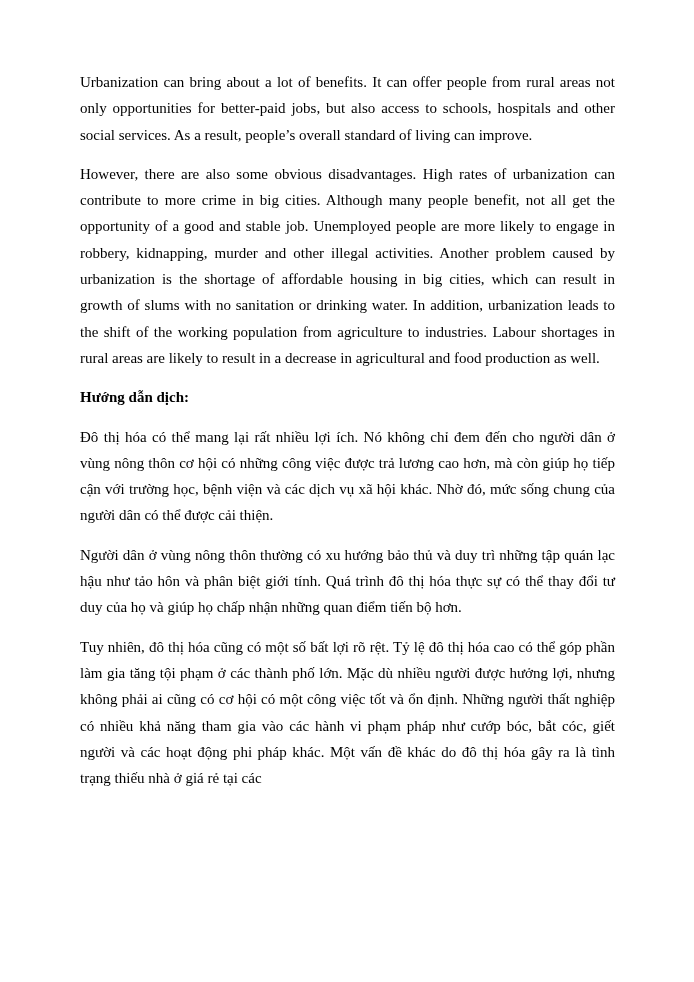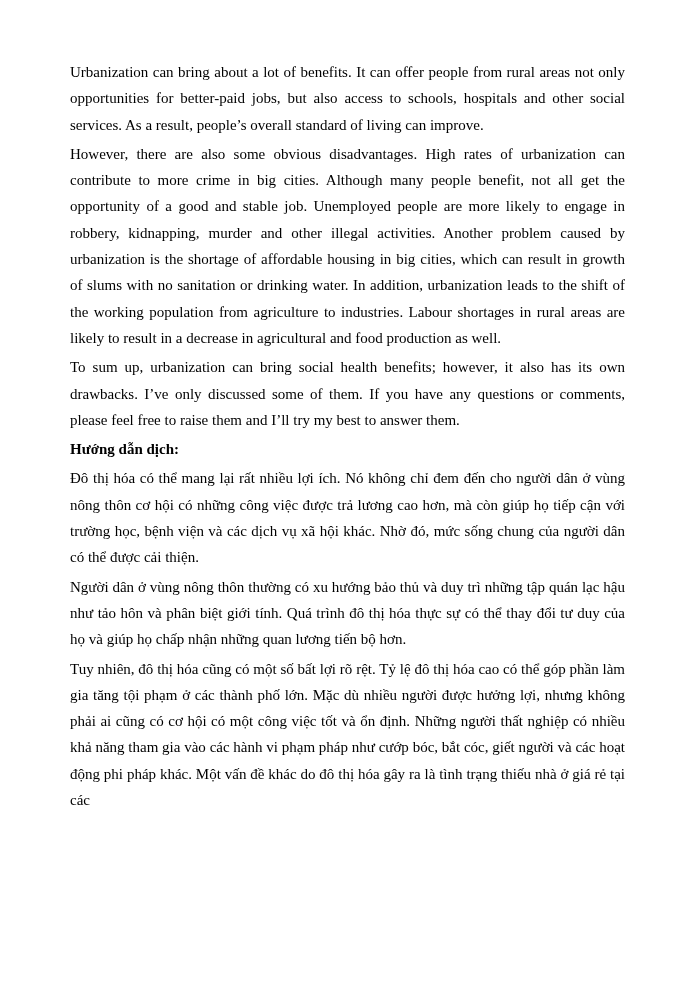--- a/index.html
+++ b/index.html
@@ -14,35 +14,34 @@
     box-sizing: border-box;
     background: #ffffff;
     padding: 56px 66px 0 67px;
     overflow: hidden;
     font-family: "Liberation Serif", "DejaVu Serif", serif;
     font-size: 15px;
     line-height: 26.3px;
     color: #000000;
   }
   .doc-body p {
-    margin: 3px;
+    margin: 13px;
     text-align: justify;
     text-justify: inter-word;
   }
   .doc-body p.heading {
     font-weight: bold;
     text-align: left;
   }
 </style>
 </head>
 <body>
 
 <div class="page">
   <div class="doc-body">
     <p>Urbanization can bring about a lot of benefits. It can offer people from rural areas not only opportunities for better-paid jobs, but also access to schools, hospitals and other social services. As a result, people’s overall standard of living can improve.</p>
     <p>However, there are also some obvious disadvantages. High rates of urbanization can contribute to more crime in big cities. Although many people benefit, not all get the opportunity of a good and stable job. Unemployed people are more likely to engage in robbery, kidnapping, murder and other illegal activities. Another problem caused by urbanization is the shortage of affordable housing in big cities, which can result in growth of slums with no sanitation or drinking water. In addition, urbanization leads to the shift of the working population from agriculture to industries. Labour shortages in rural areas are likely to result in a decrease in agricultural and food production as well.</p>
-    <p>To sum up, urbanization can bring social health benefits; however, it also has its own drawbacks. I’ve only discussed some of them. If you have any questions or comments, please feel free to raise them and I’ll try my best to answer them.</p>
     <p class="heading">Hướng dẫn dịch:</p>
     <p>Đô thị hóa có thể mang lại rất nhiều lợi ích. Nó không chỉ đem đến cho người dân ở vùng nông thôn cơ hội có những công việc được trả lương cao hơn, mà còn giúp họ tiếp cận với trường học, bệnh viện và các dịch vụ xã hội khác. Nhờ đó, mức sống chung của người dân có thể được cải thiện.</p>
-    <p>Người dân ở vùng nông thôn thường có xu hướng bảo thủ và duy trì những tập quán lạc hậu như tảo hôn và phân biệt giới tính. Quá trình đô thị hóa thực sự có thể thay đổi tư duy của họ và giúp họ chấp nhận những quan lương tiến bộ hơn.</p>
+    <p>Người dân ở vùng nông thôn thường có xu hướng bảo thủ và duy trì những tập quán lạc hậu như tảo hôn và phân biệt giới tính. Quá trình đô thị hóa thực sự có thể thay đổi tư duy của họ và giúp họ chấp nhận những quan điểm tiến bộ hơn.</p>
     <p>Tuy nhiên, đô thị hóa cũng có một số bất lợi rõ rệt. Tỷ lệ đô thị hóa cao có thể góp phần làm gia tăng tội phạm ở các thành phố lớn. Mặc dù nhiều người được hưởng lợi, nhưng không phải ai cũng có cơ hội có một công việc tốt và ổn định. Những người thất nghiệp có nhiều khả năng tham gia vào các hành vi phạm pháp như cướp bóc, bắt cóc, giết người và các hoạt động phi pháp khác. Một vấn đề khác do đô thị hóa gây ra là tình trạng thiếu nhà ở giá rẻ tại các</p>
   </div>
 </div>
 
 </body></html>

